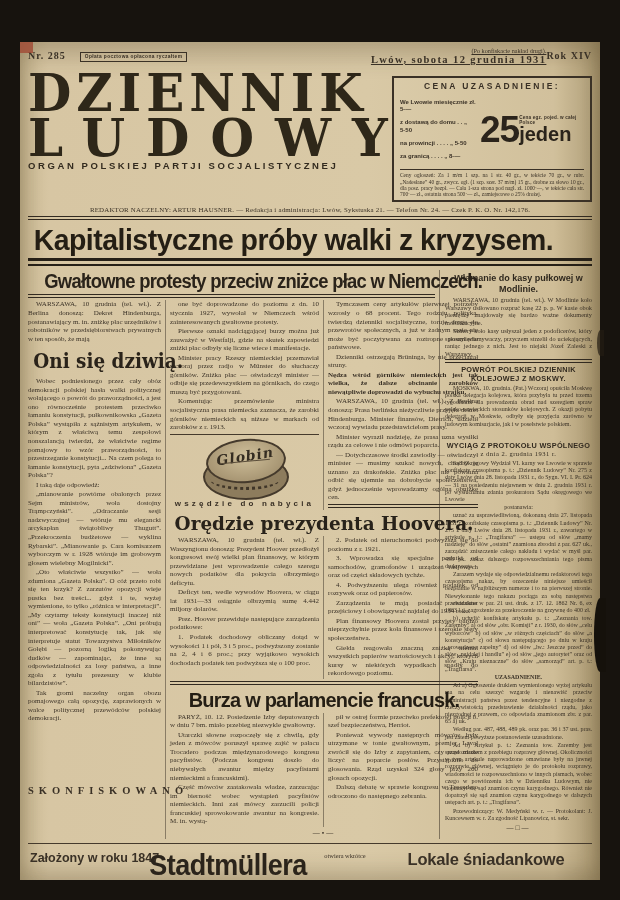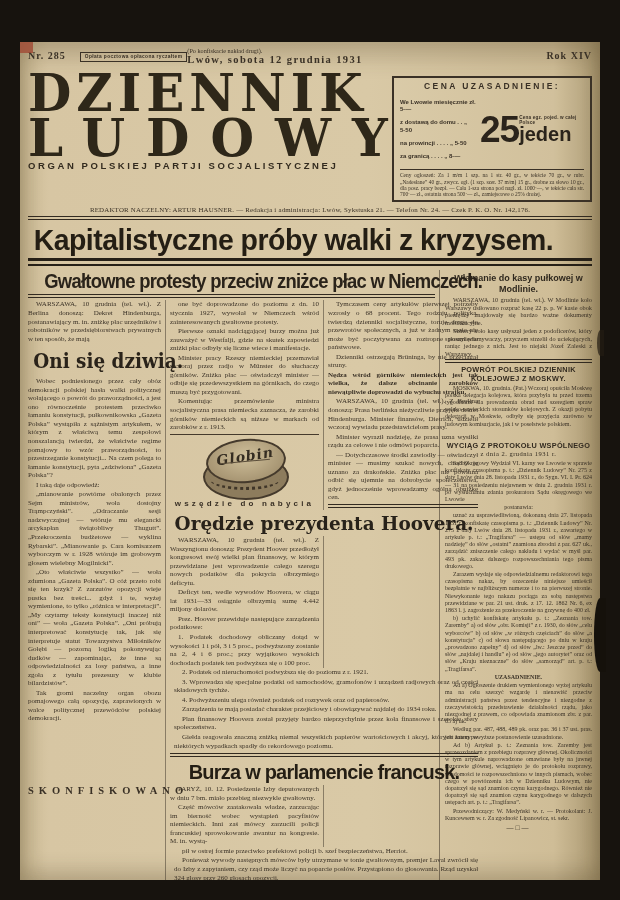--- a/index.html
+++ b/index.html
@@ -11,21 +11,21 @@
          padding:6px 8px;overflow:hidden;color:#3a3126;}
   .red-mark{position:absolute;left:20px;top:42px;width:13px;height:11px;background:#a14a35;opacity:.8;}
   .blob{position:absolute;right:14px;top:598px;width:12px;height:74px;background:#15110b;border-radius:60% 0 0 60%;}
   .blob2{position:absolute;right:16px;top:330px;width:7px;height:26px;background:#241d12;border-radius:50% 0 0 50%;opacity:.7;}
 
   
   .top-line{display:flex;align-items:flex-start;font-size:8px;margin-top:2px;}
   .nr{font:700 10px/12px "Liberation Serif",serif;letter-spacing:1px;}
   .postage-box{border:1px solid #3a3126;font:700 4.8px/6px "Liberation Sans",sans-serif;
                padding:1px 4px;margin:2px 0 0 14px;letter-spacing:.4px;}
-  .top-center{flex:1;text-align:left;margin-top:-3px;}
+  .top-center{flex:1;text-align:right;margin-top:-3px;text-decoration:underline;}
   .top-note{font-size:6.2px;line-height:7px;}
   .top-date{font:700 10.5px/12px "Liberation Serif",serif;letter-spacing:1.4px;}
   .rok{font:700 10px/12px "Liberation Serif",serif;letter-spacing:1px;}
 
   .masthead{display:flex;margin-top:4px;}
   .title-block{width:356px;}
   .mt1{font:700 50px/44px "DejaVu Serif",serif;letter-spacing:5px;color:#2e2719;transform:scaleY(1.04);transform-origin:left top;}
   .mt2{font:700 50px/46px "DejaVu Serif",serif;letter-spacing:21px;color:#2e2719;transform:scaleY(1.04);transform-origin:left top;}
   .organ{font:700 9.5px/11px "Liberation Sans",sans-serif;letter-spacing:2.6px;margin-top:0;color:#332b1f;white-space:nowrap;}
   .price-box{margin-left:8px;flex:1;border:2px solid #3a3126;padding:3px 6px;align-self:flex-start;margin-top:6px;background:rgba(255,250,235,.06);}
@@ -78,21 +78,21 @@
            background:radial-gradient(ellipse at 50% 38%,#cfbf9a 0%,#a08e6c 85%);
            display:flex;align-items:center;justify-content:center;transform:rotate(-5deg);}
   .tin-brand{font:italic 700 14px/14px "DejaVu Serif",serif;color:#352d22;letter-spacing:1px;transform:rotate(-4deg) translateY(-5px);}
   .tin-line{position:absolute;left:18px;top:22px;width:50px;border-top:1px solid #5a4d3a;transform:rotate(-5deg);}
   .globin-caption{font:700 8px/10px "Liberation Sans",sans-serif;letter-spacing:3.2px;text-align:center;margin-top:2px;}
 
   .h-hoover{font:700 19px/21px "DejaVu Serif",serif;text-align:center;color:#28221a;margin:3px 0 2px;
             transform:scaleX(.97);transform-origin:center;white-space:nowrap;}
   .h-burza{font:700 21px/23px "Liberation Sans",sans-serif;letter-spacing:-.8px;text-align:center;color:#241e14;
            transform:scaleX(.95);transform-origin:center;white-space:nowrap;margin:3px 0 2px;}
-  .twocol{display:flex;flex-direction:column;}
+  .twocol{display:flex;}
   .end-mark{text-align:center;font:700 7px/8px "Liberation Serif",serif;letter-spacing:2px;margin:2px 0;}
 
   .h-pogon{font:700 13px/14.5px "Liberation Sans",sans-serif;color:#2b241b;letter-spacing:-.2px;}
   .h-pogon .l2{display:block;text-align:right;padding-right:10px;}
   .h-wlam{font:700 9px/10.5px "Liberation Sans",sans-serif;text-align:center;margin:3px 0 2px;color:#2f281e;}
   .h-caps{font:700 7.3px/8.6px "Liberation Sans",sans-serif;text-align:center;letter-spacing:.3px;margin:3px 0 1px;color:#332b20;}
   .h-caps .sub{display:block;font-weight:400;font-family:"Liberation Serif",serif;font-size:6.5px;letter-spacing:.5px;} .gap10{height:10px;}
 
   
   .bottom-ad{display:flex;align-items:flex-start;padding:4px 2px 0;margin-top:3px;}
@@ -226,20 +226,21 @@
                   </div>
               </div>
             </div>
             <div class="rule2"></div>
 
             <div>
               <div class="h-burza">Burza w parlamencie francusk.</div>
               <div class="twocol">
                 <div class="ncolA bt">
                     <p>PARYŻ, 10. 12. Posiedzenie Izby deputowanych w dniu 7 bm. miało przebieg niezwykle gwałtowny.</p>
+                    <p>Utarczki słowne rozpoczęły się z chwilą, gdy jeden z mówców poruszył sprawę zajść w pałacu Trocadero podczas międzynarodowego kongresu pacyfistów. (Podczas kongresu doszło do niebywałych awantur między pacyfistami niemieckimi a francuskimi).</p>
                     <p>Część mówców zaatakowała władze, zarzucając im bierność wobec wystąpień pacyfistów niemieckich. Inni zaś mówcy zarzucili policji francuskiej sprowokowanie awantur na kongresie. M. in. wystą-</p>
                   </div>
                 <div class="ncolB bt">
                     <p>pił w ostrej formie przeciwko prefektowi policji b. szef bezpieczeństwa, Herriot.</p>
                     <p>Ponieważ wywody następnych mówców były utrzymane w tonie gwałtownym, premjer Laval zwrócił się do Izby z zapytaniem, czy rząd może liczyć na poparcie posłów. Przystąpiono do głosowania. Rząd uzyskał 324 głosy przy 260 głosach opozycji.</p>
                     <p>Dalszą debatę w sprawie kongresu w Trocadero odroczono do następnego zebrania.</p>
                   </div>
               </div>
               <div class="end-mark">—•—</div>
             </div>

